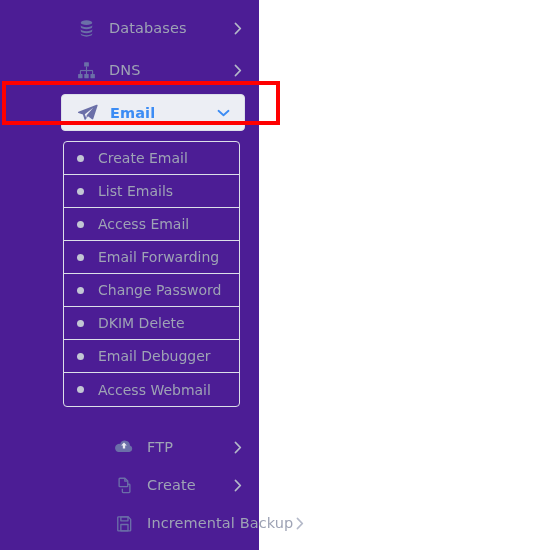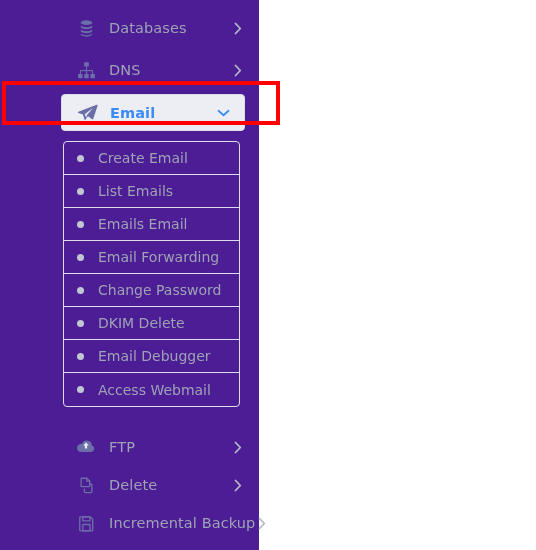--- a/index.html
+++ b/index.html
@@ -111,21 +111,21 @@
     margin-right: 14px;
   }
   .sub-label {
     font-size: 14px;
     color: #9ea3b5;
     white-space: nowrap;
   }
 
   
   #lower-group { margin-top: 21px; }
-  #lower-group .nav-row { height: 38px; }
+  #lower-group .nav-row { height: 38px; margin-left: 38px; }
 
   
   #highlight-box {
     position: absolute;
     left: 2px;
     top: 81px;
     width: 278px;
     height: 44px;
     border: 4px solid #ff0000;
     box-sizing: border-box;
@@ -198,21 +198,21 @@
       <span class="sub-label">Create Email</span>
     </div>
 
     <div class="sub-item">
       <span class="sub-bullet"></span>
       <span class="sub-label">List Emails</span>
     </div>
 
     <div class="sub-item">
       <span class="sub-bullet"></span>
-      <span class="sub-label">Emails Email</span>
+      <span class="sub-label">Access Email</span>
     </div>
 
     <div class="sub-item">
       <span class="sub-bullet"></span>
       <span class="sub-label">Email Forwarding</span>
     </div>
 
     <div class="sub-item">
       <span class="sub-bullet"></span>
       <span class="sub-label">Change Password</span>
@@ -253,21 +253,21 @@
     </div>
 
     <div class="nav-row">
       <span class="nav-icon">
         <svg width="19" height="19" viewBox="0 0 24 24" fill="none" stroke="currentColor" stroke-width="1.7" stroke-linejoin="round">
           <path d="M6.2 2.8h6.3l3.6 3.6v6.1a1 1 0 0 1-1 1H6.2a1 1 0 0 1-1-1V3.8a1 1 0 0 1 1-1z"></path>
           <path d="M12.4 2.8v3.7h3.7"></path>
           <path d="M9.3 16.1v3.9a1 1 0 0 0 1 1h7.5a1 1 0 0 0 1-1v-8.6a1 1 0 0 0-1-1h-2.3"></path>
         </svg>
       </span>
-      <span class="nav-label">Delete</span>
+      <span class="nav-label">Create</span>
       <span class="nav-chevron">
         <svg width="8" height="13" viewBox="0 0 8 13" fill="none" stroke="currentColor" stroke-width="1.8" stroke-linecap="round" stroke-linejoin="round">
           <polyline points="1.5,1.5 6.3,6.5 1.5,11.5"></polyline>
         </svg>
       </span>
     </div>
 
     <div class="nav-row">
       <span class="nav-icon">
         <svg width="19" height="19" viewBox="0 0 24 24" fill="none" stroke="currentColor" stroke-width="1.7" stroke-linejoin="round">

